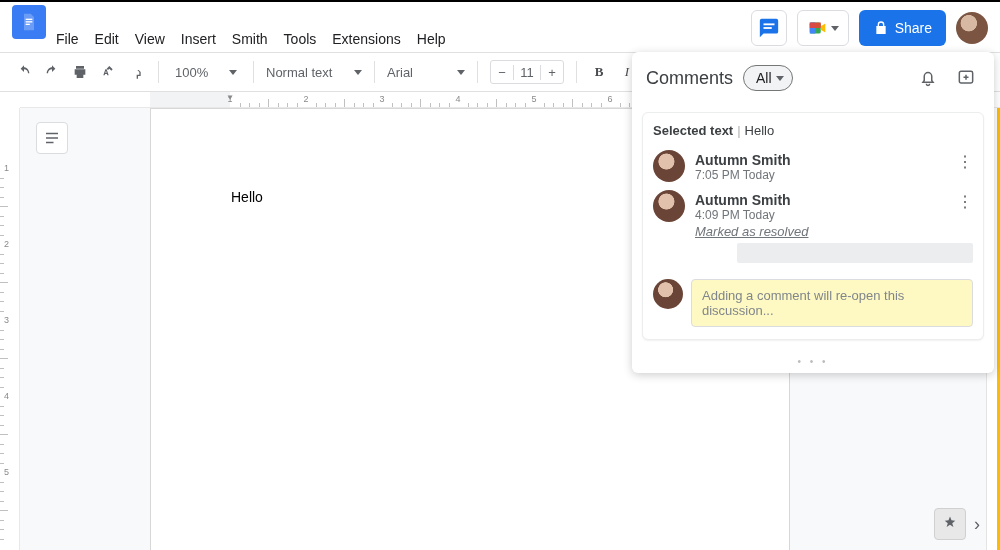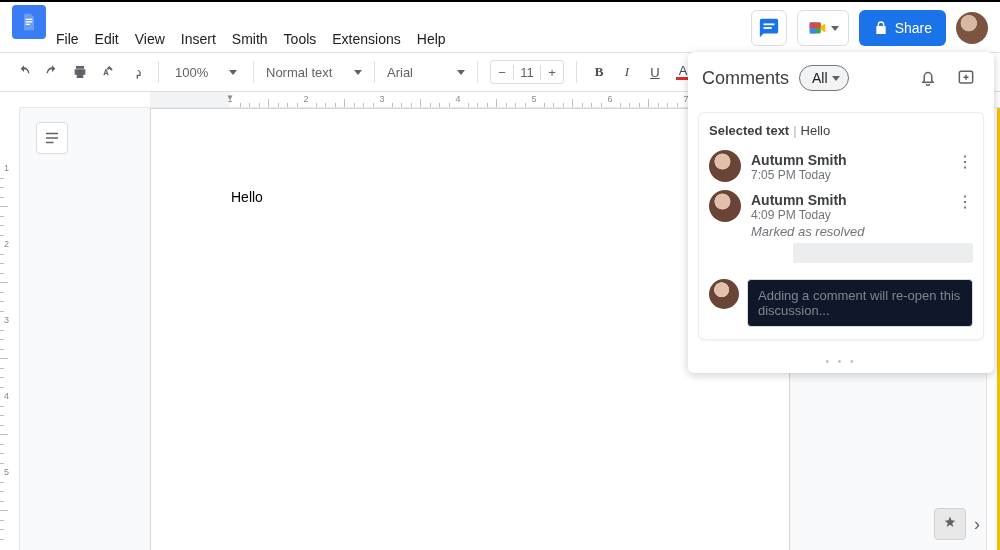--- a/index.html
+++ b/index.html
@@ -27,40 +27,40 @@
   .fs-box { display:flex; align-items:center; border:1px solid #dadce0; border-radius:3px; }
   .fs-box .fs-btn { width:22px; height:22px; display:flex; align-items:center; justify-content:center; cursor:pointer; color:#5f6368;}
   .fs-box .fs-val { width:28px; text-align:center; border-left:1px solid #dadce0; border-right:1px solid #dadce0; font-size:13px;}
   .ruler { height:16px; background:#fff; border-bottom:1px solid #e8e8e8; position:relative; margin-left:20px;}
   .workspace { position:absolute; top:108px; left:0; right:0; bottom:0; background:#f8f9fa; display:flex;}
   .vruler { width:20px; background:#fff; border-right:1px solid #e8e8e8; position:relative;}
   .page-area { flex:1; position:relative; overflow:hidden;}
   .page { position:absolute; left:130px; top:0; width:640px; height:820px; background:#fff; border:1px solid #d7d7d7; }
   .page-text { position:absolute; left:80px; top:80px; font-size:14px; color:#000;}
   .outline-btn { position:absolute; left:16px; top:14px; width:32px; height:32px; border:1px solid #dadce0; border-radius:4px; display:flex; align-items:center; justify-content:center; cursor:pointer; background:#fff;}
-  .comments-panel { position:absolute; right:6px; top:52px; width:306px; background:#fff; box-shadow:0 2px 10px rgba(0,0,0,0.2); border-radius:6px; z-index:10;}
+  .comments-panel { position:absolute; right:6px; top:52px; width:362px; background:#fff; box-shadow:0 2px 10px rgba(0,0,0,0.2); border-radius:6px; z-index:10;}
   .cp-header { display:flex; align-items:center; padding:12px 14px; gap:10px;}
   .cp-title { font-size:18px; color:#3c4043; font-weight:400;}
   .chip { border:1px solid #747775; border-radius:14px; padding:4px 8px 4px 12px; font-size:14px; display:flex; align-items:center; gap:4px; cursor:pointer; background:#f1f3f4;}
   .cp-header .spacer { flex:1;}
   .cp-headicon { width:28px; height:28px; display:flex; align-items:center; justify-content:center; cursor:pointer;}
   .thread { margin:8px 10px 14px 10px; background:#fff; border:1px solid #eceded; border-radius:6px; box-shadow:0 1px 2px rgba(0,0,0,0.06); padding:10px 10px 12px 10px;}
   .sel-text { font-size:13px; color:#3c4043; margin-bottom:10px;}
   .sel-text b { font-weight:700;}
   .sel-text .divider { color:#b0b0b0; margin:0 4px;}
   .comment { position:relative; padding:4px 0 6px 42px; }
   .cavatar { position:absolute; left:0; top:2px; width:32px; height:32px; border-radius:50%; background: radial-gradient(circle at 42% 36%, #e1c1ab 0 28%, #6a4436 30% 70%);}
   .cname { font-size:14px; font-weight:700; color:#3c4043;}
   .ctime { font-size:12px; color:#70757a;}
   .cbody { font-size:13px; color:#3c4043; margin-top:2px;}
-  .cstatus { font-size:13px; font-style:italic; color:#70757a; margin-top:2px;}
+  .cstatus { font-size:13px; font-style:italic; color:#70757a; margin-top:2px;text-decoration:underline;}
   .cmore { position:absolute; right:0; top:4px; cursor:pointer; color:#5f6368;}
   .strip { height:20px; background:#ebedee; margin:4px 0 2px 42px; border-radius:2px;}
   .reply-box { margin-top:8px; display:flex; gap:8px; align-items:flex-start;}
-  .reply-input { flex:1; border:1px solid #dadce0; border-radius:4px; padding:8px 10px; font-size:13px; color:#777b7e; min-height:40px; background:#0f172a;}
+  .reply-input { flex:1; border:1px solid #dadce0; border-radius:4px; padding:8px 10px; font-size:13px; color:#777b7e; min-height:40px; background:#fef9c3;}
   .panel-handle { text-align:center; color:#b9bcbe; font-size:10px; letter-spacing:3px; padding:2px 0 6px 0;}
   .rside { position:absolute; right:0; top:108px; bottom:0; width:14px; border-left:1px solid #e4e4e4; background:#fff; z-index:5;}
   .rside .yellow { position:absolute; right:0; top:0; bottom:0; width:3px; background:#fbbc04;}
   .bottom-right { position:absolute; right:20px; bottom:10px; display:flex; align-items:center; gap:8px;}
   .explore-btn { width:32px; height:32px; border:1px solid #d0d0d0; border-radius:4px; background:#e8e8e8; display:flex; align-items:center; justify-content:center; cursor:pointer;}
   .caret { display:inline-block; width:0; height:0; border-left:4px solid transparent; border-right:4px solid transparent; border-top:5px solid #5f6368;}
   .tick { position:absolute; bottom:0; width:1px; height:6px; background:#c0c0c0;}
   .ticknum { position:absolute; bottom:3px; font-size:9px; color:#8a8a8a; transform:translateX(-50%);}
   .htick { position:absolute; left:0; height:1px; width:5px; background:#c0c0c0;}
   .hticknum { position:absolute; left:4px; font-size:9px; color:#8a8a8a; transform:translateY(-50%);}

